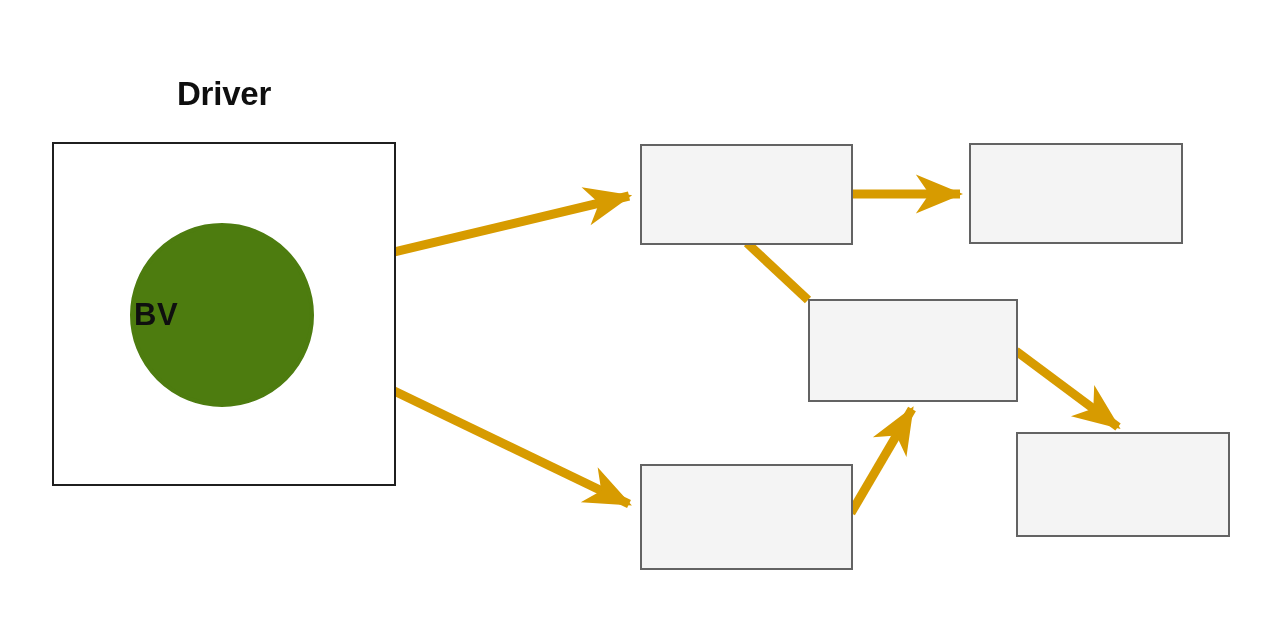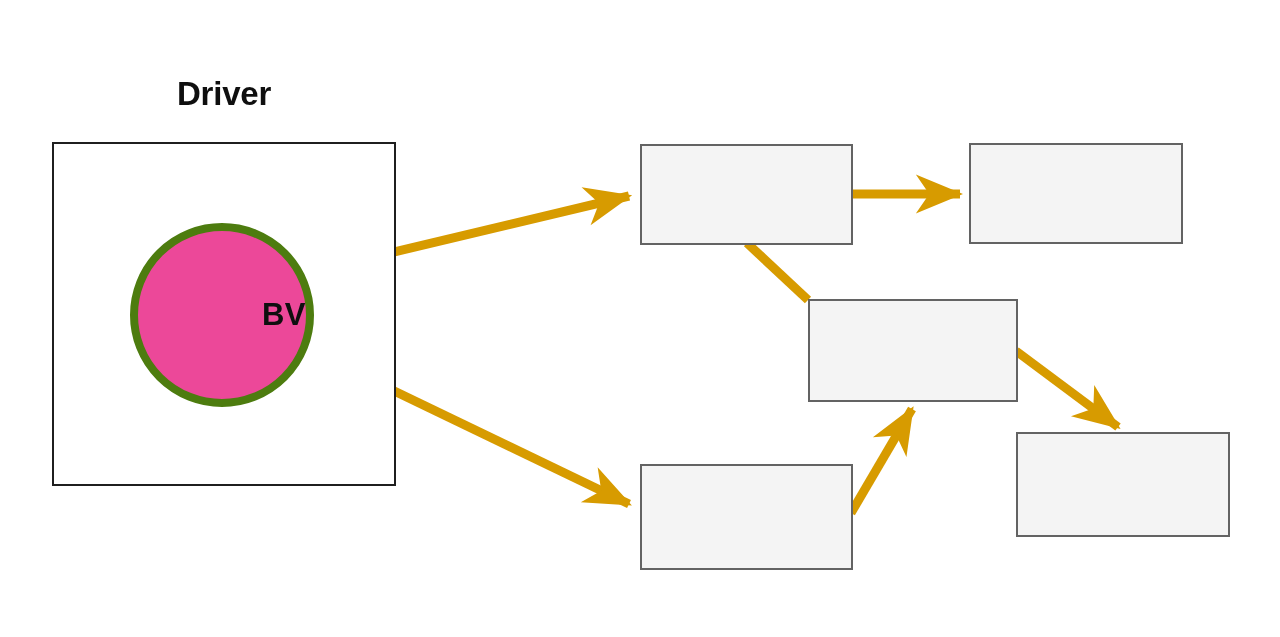--- a/index.html
+++ b/index.html
@@ -41,25 +41,25 @@
   .driver-frame {
     position: absolute;
     box-sizing: border-box;
     background: #ffffff;
     border: 2px solid #1f1f1f;
   }
   .bv-node {
     position: absolute;
     box-sizing: border-box;
     border-radius: 50%;
-    background: #ec4899;
-    border: 8px solid #4d7c0f;
+    background: #4d7c0f;
+    border: 4px solid #4d7c0f;
     display: flex;
     align-items: center;
-    justify-content: flex-end;
+    justify-content: flex-start;
   }
   .bv-label {
     font-family: "Liberation Sans", sans-serif;
     font-weight: bold;
     font-size: 31px;
     color: #0f0f0f;
     letter-spacing: 0.5px;
   }
   .exec-box {
     position: absolute;

